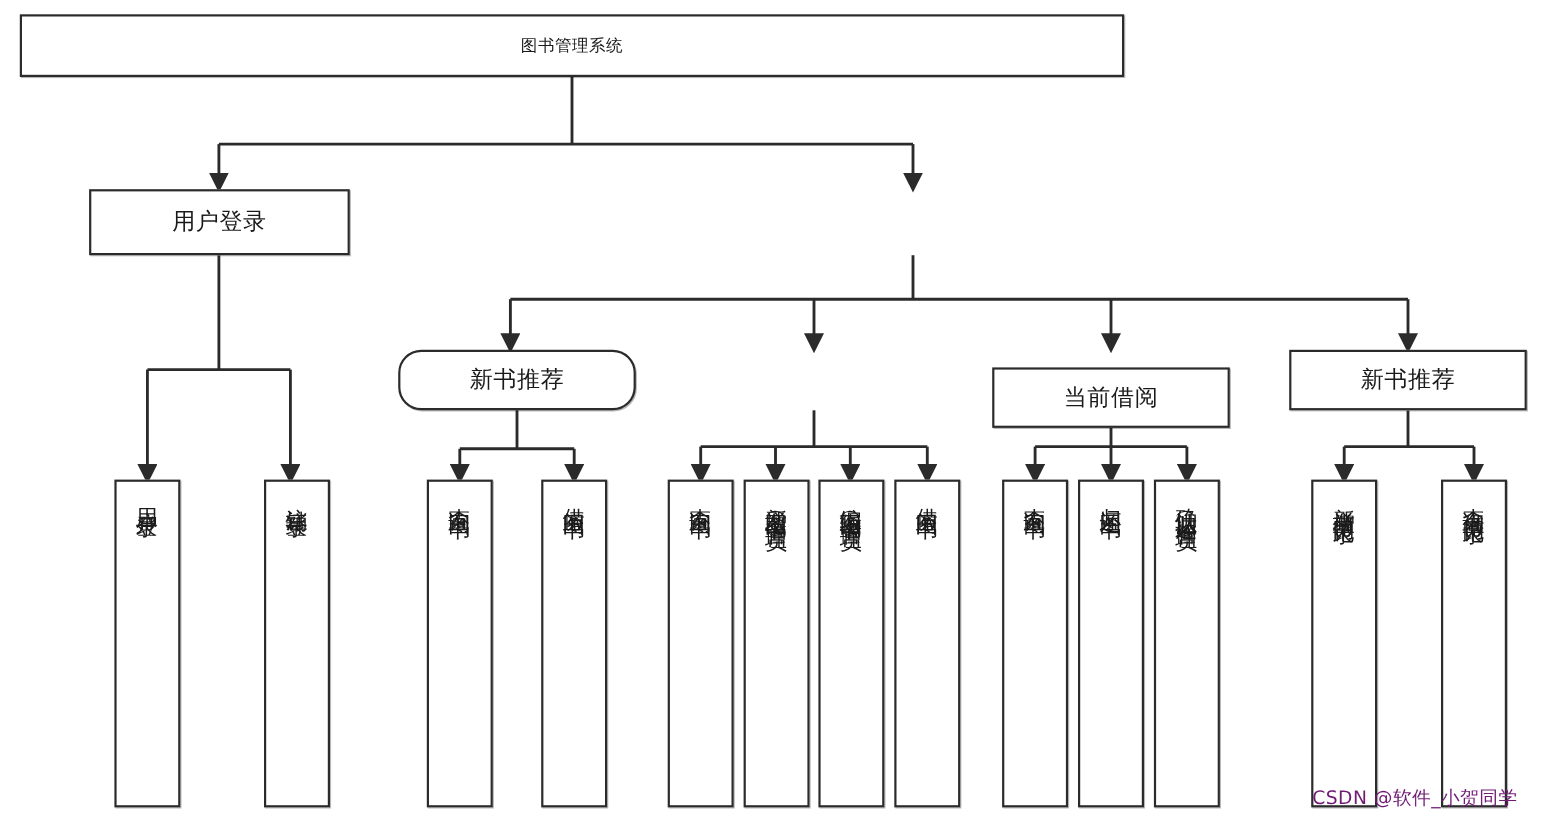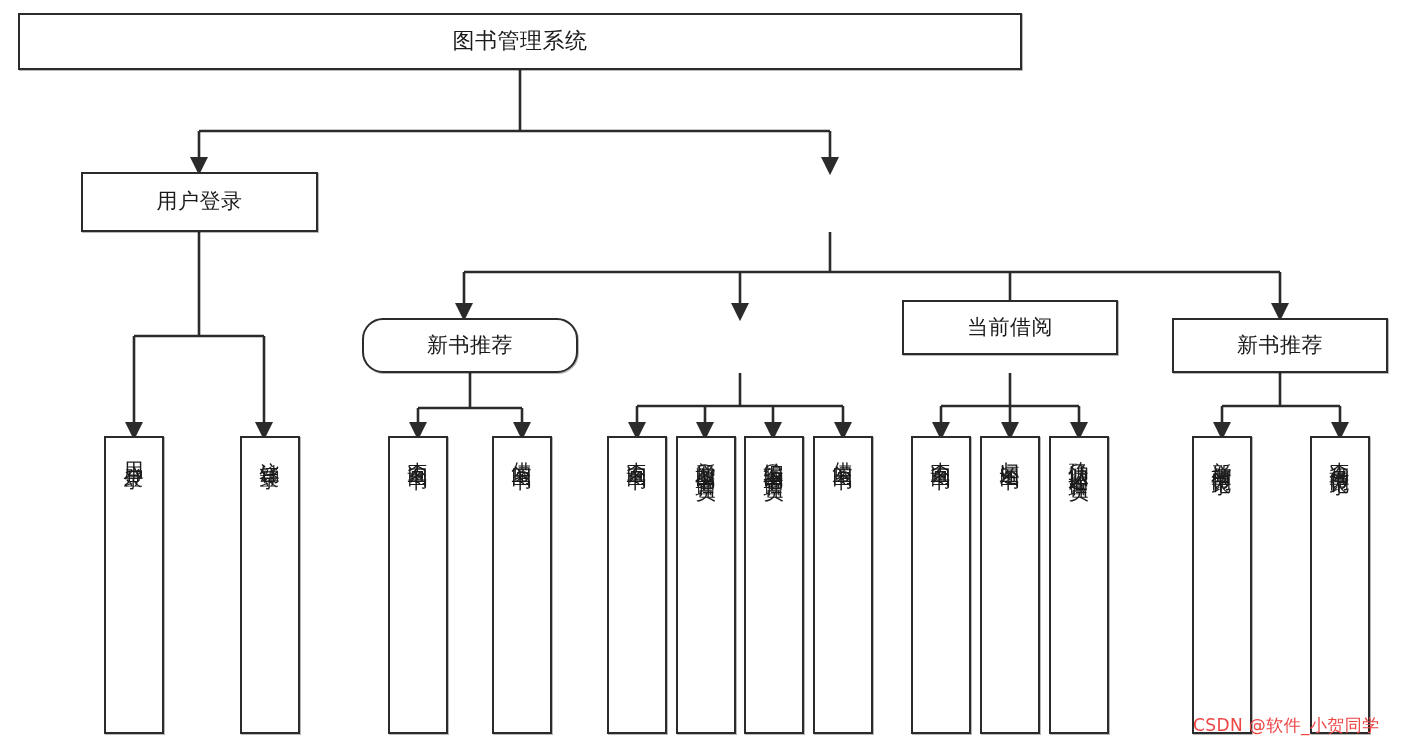--- a/index.html
+++ b/index.html
@@ -42,38 +42,38 @@
     text-align: center;
     line-height: 1.22;
     letter-spacing: 0.5px;
   }
   
   .node.h .label {
     writing-mode: horizontal-tb;
     font-size: 21px;
   }
   .node.root .label {
-    font-size: 22px;
+    font-size: 15px;
   }
   
   .node.v {
     align-items: flex-start;
     padding-top: 8px;
   }
   .node.v .label {
     writing-mode: vertical-rl;
     text-orientation: upright;
     font-size: 20px;
     line-height: 1.3;
     letter-spacing: 3px;
     white-space: nowrap;
   }
   .watermark {
     position: absolute;
-    color: #ef4444;
+    color: #701a75;
     font-size: 17px;
     white-space: nowrap;
     letter-spacing: 0.4px;
     font-family: "DejaVu Sans", "Liberation Sans", sans-serif;
   }
 </style>
 </head>
 <body>
 
 <div id="canvas">
@@ -135,21 +135,21 @@
     <span class="label">图书管理系统</span>
   </div>
 
   <div class="node h" style="left:81px; top:172px; width:237px; height:60px;">
     <span class="label">用户登录</span>
   </div>
 
   <div class="node h" style="left:362px; top:318px; width:216px; height:55px;border-radius:21px;">
     <span class="label">新书推荐</span>
   </div>
-  <div class="node h" style="left:902px; top:300px; width:216px; height:55px;">
+  <div class="node h" style="left:902px; top:334px; width:216px; height:55px;">
     <span class="label">当前借阅</span>
   </div>
   <div class="node h" style="left:1172px; top:318px; width:216px; height:55px;">
     <span class="label">新书推荐</span>
   </div>
 
   <div class="node v" style="left:104px; top:436px; width:60px; height:298px;">
     <span class="label">用户登录</span>
   </div>
   <div class="node v" style="left:240px; top:436px; width:60px; height:298px;">

